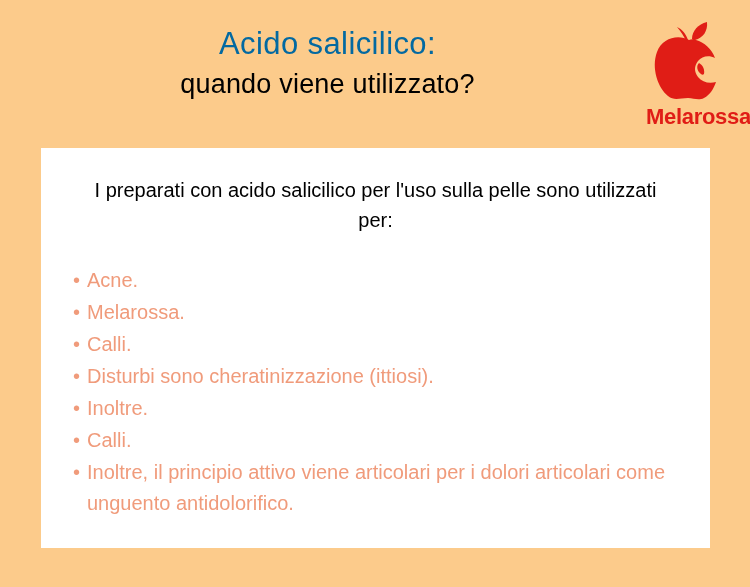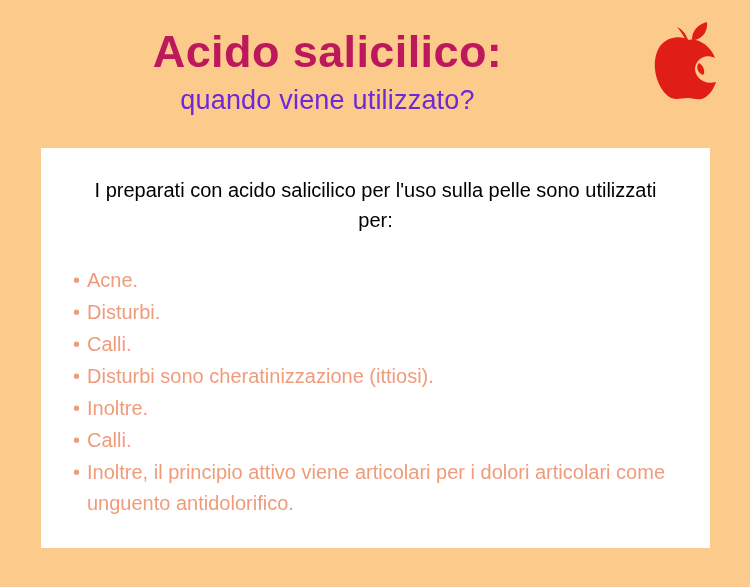--- a/index.html
+++ b/index.html
@@ -26,31 +26,31 @@
 
   #title-block {
     position: absolute;
     left: 40px;
     top: 26px;
     width: 575px;
     text-align: center;
   }
 
   #main-title {
-    color: #be185d;
-    font-size: 45px;
-    font-weight: 700;
+    color: #0369a1;
+    font-size: 31px;
+    font-weight: 400;
     letter-spacing: 0.4px;
     line-height: 1.15;
     margin: 0;
     white-space: nowrap;
   }
 
   #sub-title {
-    color: #6d28d9;
+    color: #000000;
     font-size: 27px;
     font-weight: 300;
     letter-spacing: 0.2px;
     line-height: 1.2;
     margin: 6px 0 0 0;
     white-space: nowrap;
   }
 
   
   #logo {
@@ -144,36 +144,37 @@
                C46 76, 50 79, 56 76 C62 73, 66 66, 68 60
                C61 62, 54 60, 50 55 C46 50, 46 44, 50 39
                C54 34, 61 33, 67 36 C64 27, 56 20, 48 18 C46 17, 43 17, 41 18 Z" fill="#e01d16"></path>
 
       <path d="M44 17 C44 9, 50 2, 59 0 C60 9, 55 16, 47 18 C46 18, 45 18, 44 17 Z" fill="#e01d16"></path>
 
       <path d="M40 18 C38 12, 34 7, 29 5 C33 10, 36 14, 38 19 Z" fill="#e01d16"></path>
 
       <path d="M53 52 C49 49, 48 44, 51 41 C55 43, 57 48, 56 52 C55 53, 54 53, 53 52 Z" fill="#e01d16"></path>
     </svg>
+    <div id="logo-wordmark">Melarossa</div>
   </div>
 
 </div>
 
 <div id="card">
 
   <p id="intro">I preparati con acido salicilico per l'uso sulla pelle sono utilizzati per:</p>
 
   <ul id="bullet-list">
     <li class="bullet-item">
       <span class="bullet-dot">•</span>
       <span class="bullet-text">Acne.</span>
     </li>
     <li class="bullet-item">
       <span class="bullet-dot">•</span>
-      <span class="bullet-text">Disturbi.</span>
+      <span class="bullet-text">Melarossa.</span>
     </li>
     <li class="bullet-item">
       <span class="bullet-dot">•</span>
       <span class="bullet-text">Calli.</span>
     </li>
     <li class="bullet-item">
       <span class="bullet-dot">•</span>
       <span class="bullet-text">Disturbi sono cheratinizzazione (ittiosi).</span>
     </li>
     <li class="bullet-item">

